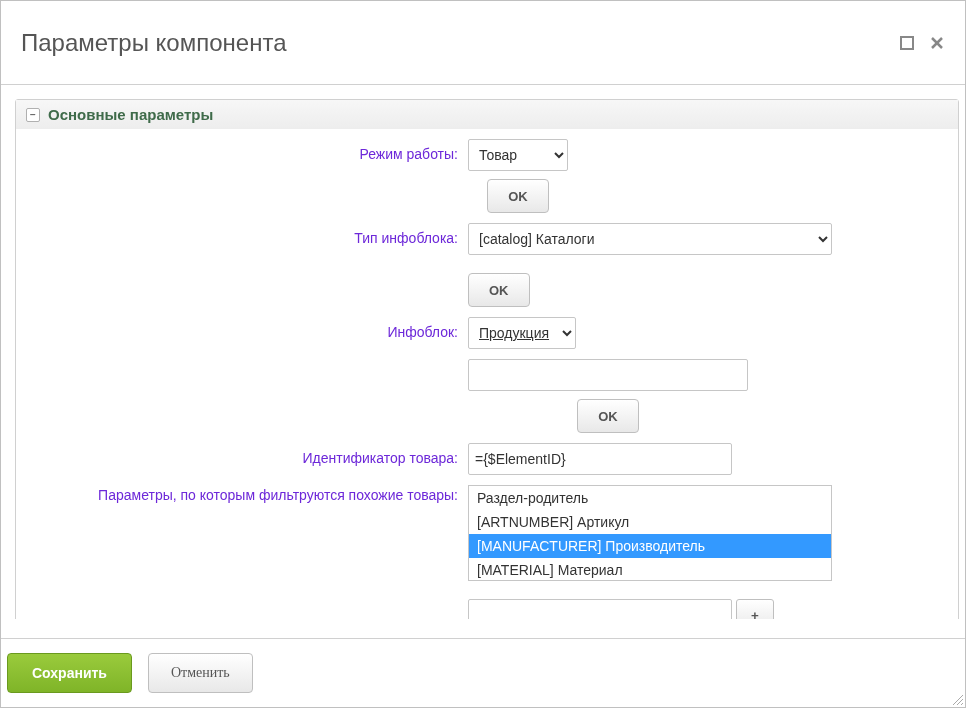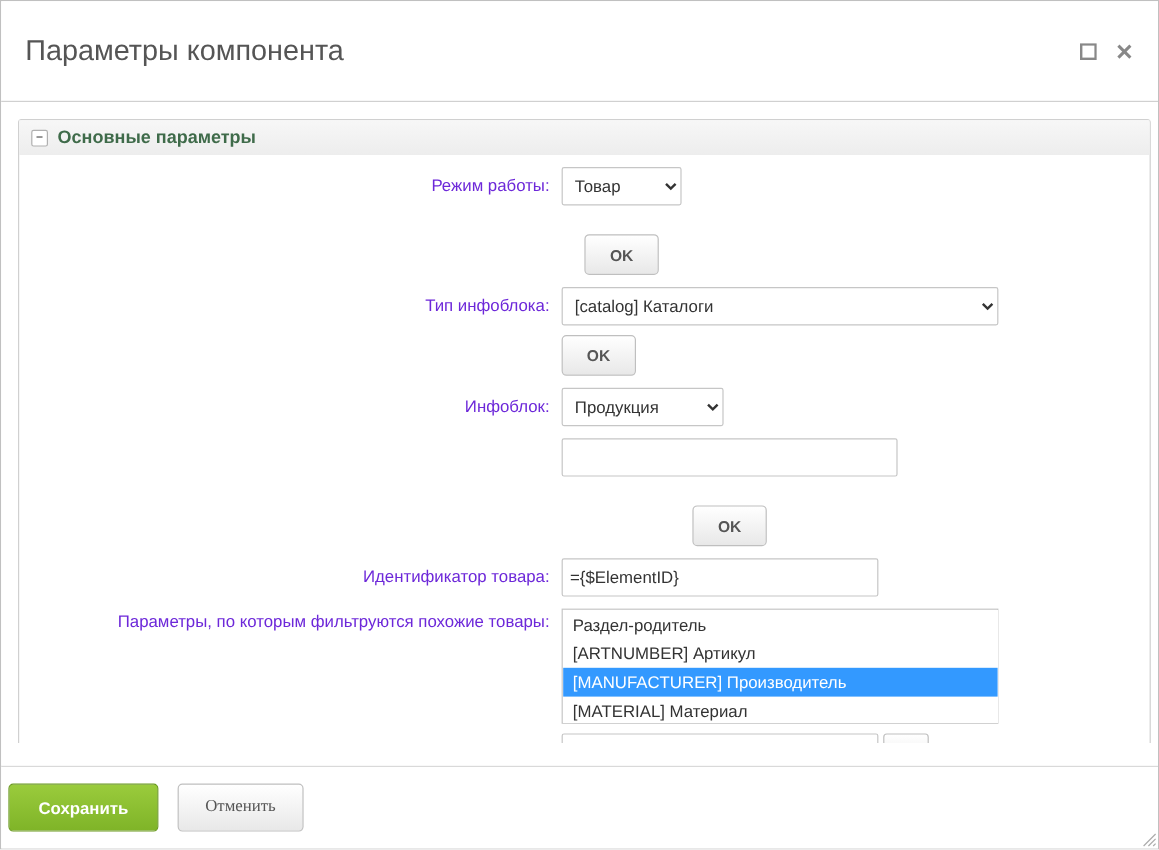--- a/index.html
+++ b/index.html
@@ -103,40 +103,40 @@
     text-align: right;
     padding-right: 10px;
     padding-top: 7px;
     color: #6d28d9;
     font-size: 14px;
     flex-shrink: 0;
   }
   .form-control {
     display: flex;
     flex-direction: column;
+    gap: 18px;
+  }
+  .inline {
+    display: flex;
+    align-items: center;
     gap: 8px;
-  }
-  .inline {
-    display: flex;
-    align-items: center;
-    gap: 24px;
   }
   select, input[type="text"] {
     font-family: inherit;
     font-size: 14px;
     padding: 5px 6px;
     border: 1px solid #c6c6c6;
     border-radius: 2px;
     background: #fff;
     color: #333;
     height: 32px;
   }
   select.small { width: 100px; }
   select.wide, input.wide { width: 364px; }
-  select.med { width: 135px; }
+  select.med { width: 108px; text-decoration: underline; }
   input.med { width: 264px; }
   .btn {
     height: 34px;
     padding: 0 20px;
     border: 1px solid #bfbfbf;
     border-radius: 4px;
     background: linear-gradient(#ffffff, #e8e8e8);
     font-weight: bold;
     color: #555;
     font-size: 13px;

